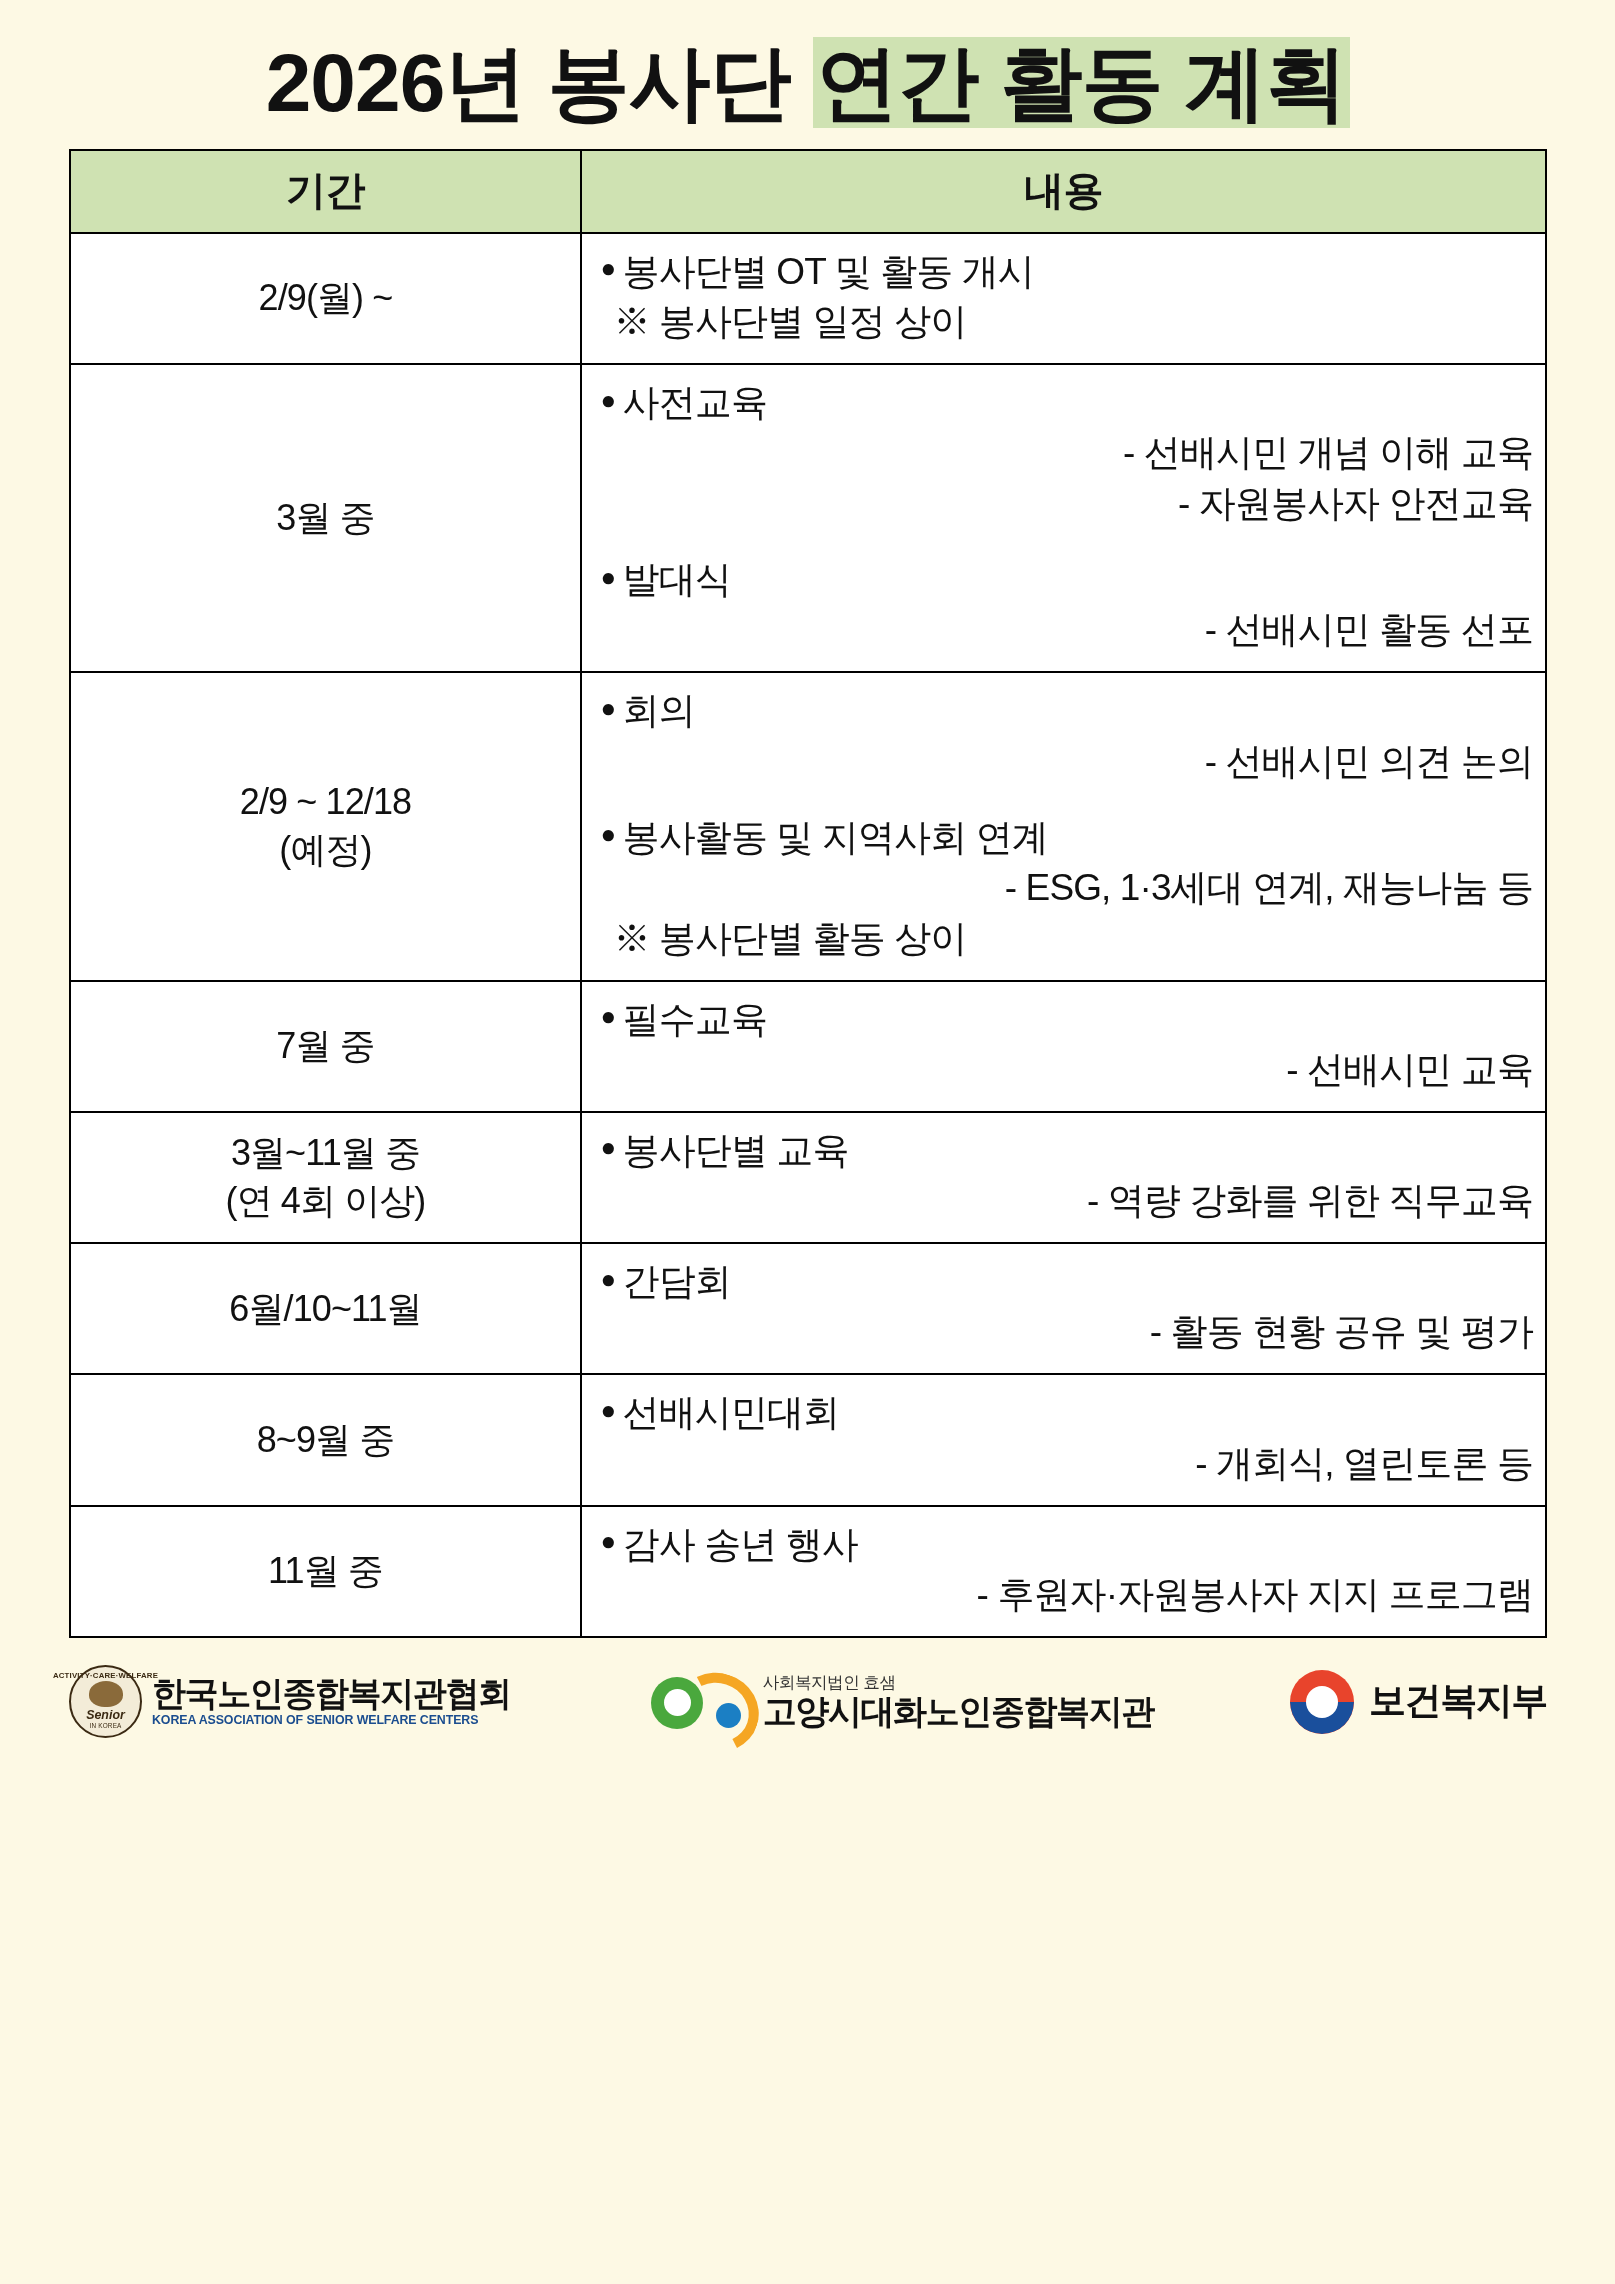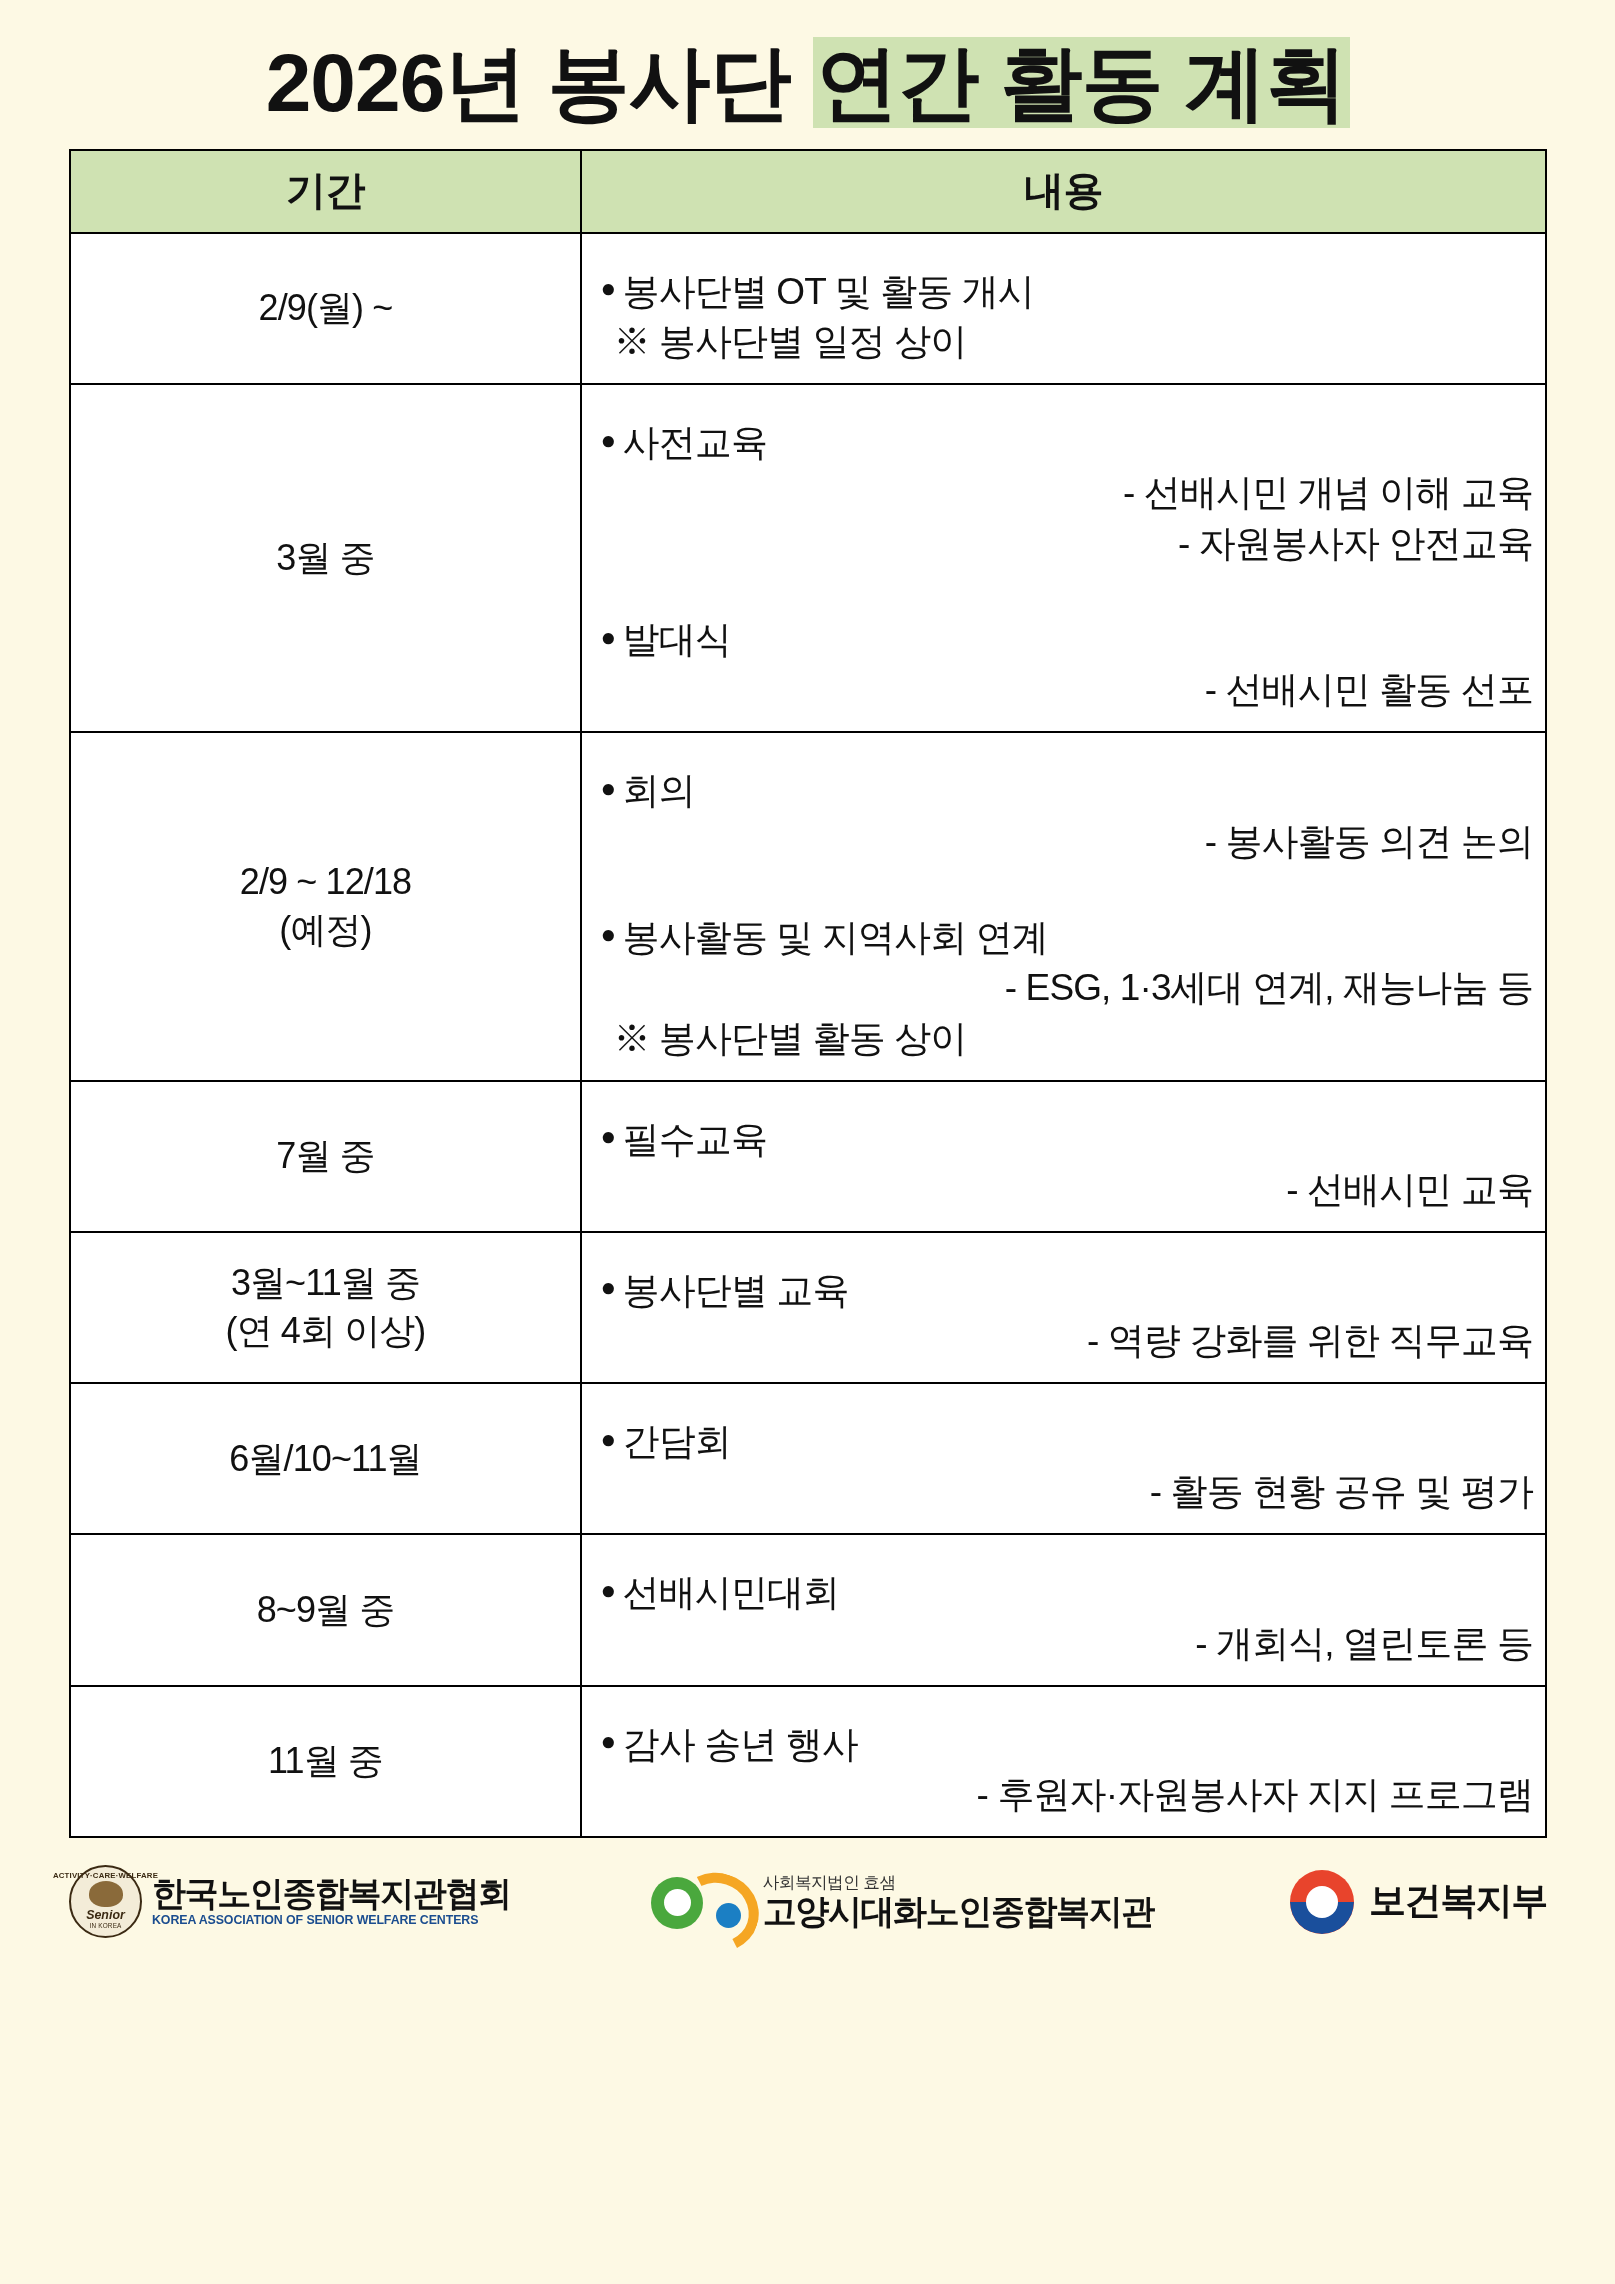--- a/index.html
+++ b/index.html
@@ -83,21 +83,20 @@
   }
   td.content {
     font-size: 37px;
     line-height: 1.36;
     letter-spacing: -0.9px;
     padding: 13px 12px 15.7px 18.4px;
   }
   .bullet-line {
     display: block;
     white-space: nowrap;
-    margin-top: 20px;
   }
   .bullet-line .dot {
     font-size: 26px;
     vertical-align: 6.4px;
     margin-right: 7.4px;
   }
   .sub-line {
     display: block;
     padding-left: 44px;
     white-space: nowrap;
@@ -309,21 +308,21 @@
             <span class="bullet-line"><span class="dot">●</span><span>발대식</span></span>
             <span class="sub-line">- 선배시민 활동 선포</span>
           </td>
         </tr>
 
         <tr>
           <td class="period">2/9 ~ 12/18
 (예정)</td>
           <td class="content">
             <span class="bullet-line"><span class="dot">●</span><span>회의</span></span>
-            <span class="sub-line">- 봉사활동 의견 논의</span>
+            <span class="sub-line">- 선배시민 의견 논의</span>
             <span class="spacer"></span>
             <span class="bullet-line"><span class="dot">●</span><span>봉사활동 및 지역사회 연계</span></span>
             <span class="sub-line">- ESG, 1·3세대 연계, 재능나눔 등</span>
             <span class="note-line">※ 봉사단별 활동 상이</span>
           </td>
         </tr>
 
         <tr>
           <td class="period">7월 중</td>
           <td class="content">

